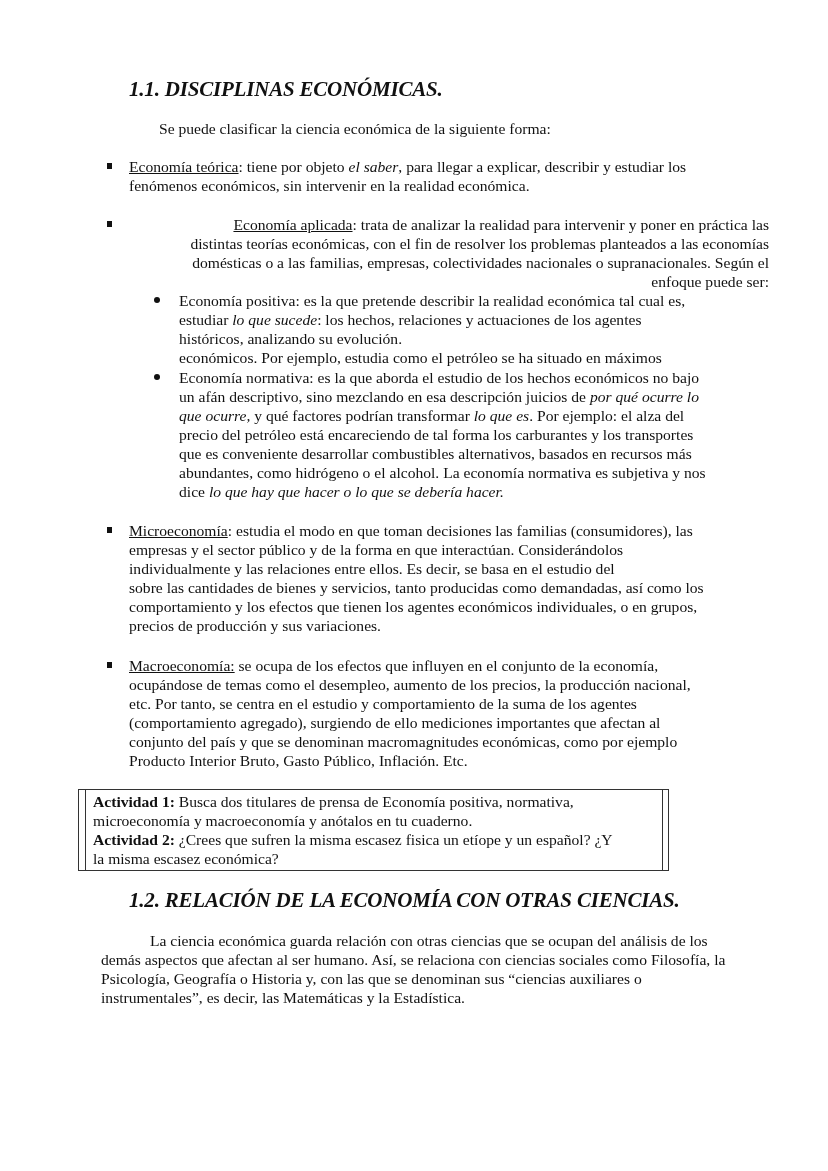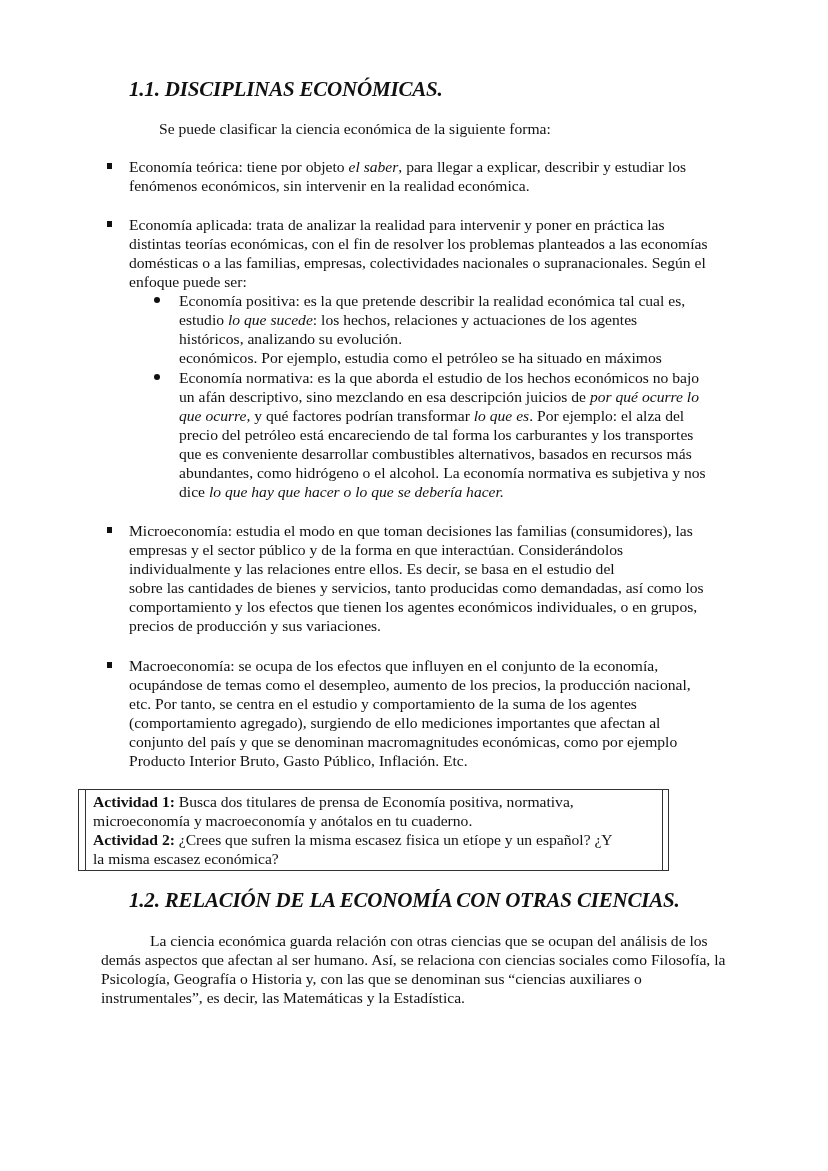--- a/index.html
+++ b/index.html
@@ -6,21 +6,21 @@
   body {
     width: 828px; height: 1171px; position: relative; overflow: hidden;
     font-family: "Liberation Serif", "DejaVu Serif", serif;
     color: #111111;
     font-size: 15.6px;
     line-height: 19px;
   }
   .page { position: absolute; left: 0; top: 0; width: 828px; height: 1171px; }
   .h { position: absolute; font-weight: bold; font-style: italic; font-size: 21px; letter-spacing: -0.2px; }
   .p { position: absolute; margin-left: 30px; }
-  .ul { }
+  .ul { text-decoration: underline; }
   .it { font-style: italic; }
   .b { font-weight: bold; }
   .sq-bullet { position: absolute; width: 5px; height: 6px; background: #111; }
   .dot-bullet { position: absolute; width: 6px; height: 6px; border-radius: 50%; background: #111; }
   .block { position: absolute; }
   .box-outer {
     position: absolute; left: 78px; top: 789px; width: 591px; height: 82px;
     border: 1px solid #333;
     box-sizing: border-box;
   }
@@ -42,31 +42,31 @@
 
   <div class="p" style="left:129px; top:119px;">Se puede clasificar la ciencia económica de la siguiente forma:</div>
 
   <div class="sq-bullet" style="left:107px; top:163px;"></div>
   <div class="block" style="left:129px; top:157px; width:640px;">
     <div><span class="ul">Economía teórica</span><span>: tiene por objeto </span><span class="it">el saber</span><span>, para llegar a explicar, describir y estudiar los</span></div>
     <div>fenómenos económicos, sin intervenir en la realidad económica.</div>
   </div>
 
   <div class="sq-bullet" style="left:107px; top:221px;"></div>
-  <div class="block" style="left:129px; top:215px; width:640px;">
+  <div class="block" style="left:129px; top:215px; width:640px;text-align:right;">
     <div><span class="ul">Economía aplicada</span><span>: trata de analizar la realidad para intervenir y poner en práctica las</span></div>
     <div>distintas teorías económicas, con el fin de resolver los problemas planteados a las economías</div>
     <div>domésticas o a las familias, empresas, colectividades nacionales o supranacionales. Según el</div>
     <div>enfoque puede ser:</div>
   </div>
 
   <div class="dot-bullet" style="left:154px; top:297px;"></div>
   <div class="block" style="left:179px; top:291px; width:580px;">
     <div>Economía positiva: es la que pretende describir la realidad económica tal cual es,</div>
-    <div><span>estudio </span><span class="it">lo que sucede</span><span>: los hechos, relaciones y actuaciones de los agentes</span></div>
+    <div><span>estudiar </span><span class="it">lo que sucede</span><span>: los hechos, relaciones y actuaciones de los agentes</span></div>
     <div>históricos, analizando su evolución.</div>
     <div>económicos. Por ejemplo, estudia como el petróleo se ha situado en máximos</div>
   </div>
 
   <div class="dot-bullet" style="left:154px; top:374px;"></div>
   <div class="block" style="left:179px; top:368px; width:580px;">
     <div>Economía normativa: es la que aborda el estudio de los hechos económicos no bajo</div>
     <div><span>un afán descriptivo, sino mezclando en esa descripción juicios de </span><span class="it">por qué ocurre lo</span></div>
     <div><span class="it">que ocurre,</span><span> y qué factores podrían transformar </span><span class="it">lo que es</span><span>. Por ejemplo: el alza del</span></div>
     <div>precio del petróleo está encareciendo de tal forma los carburantes y los transportes</div>

